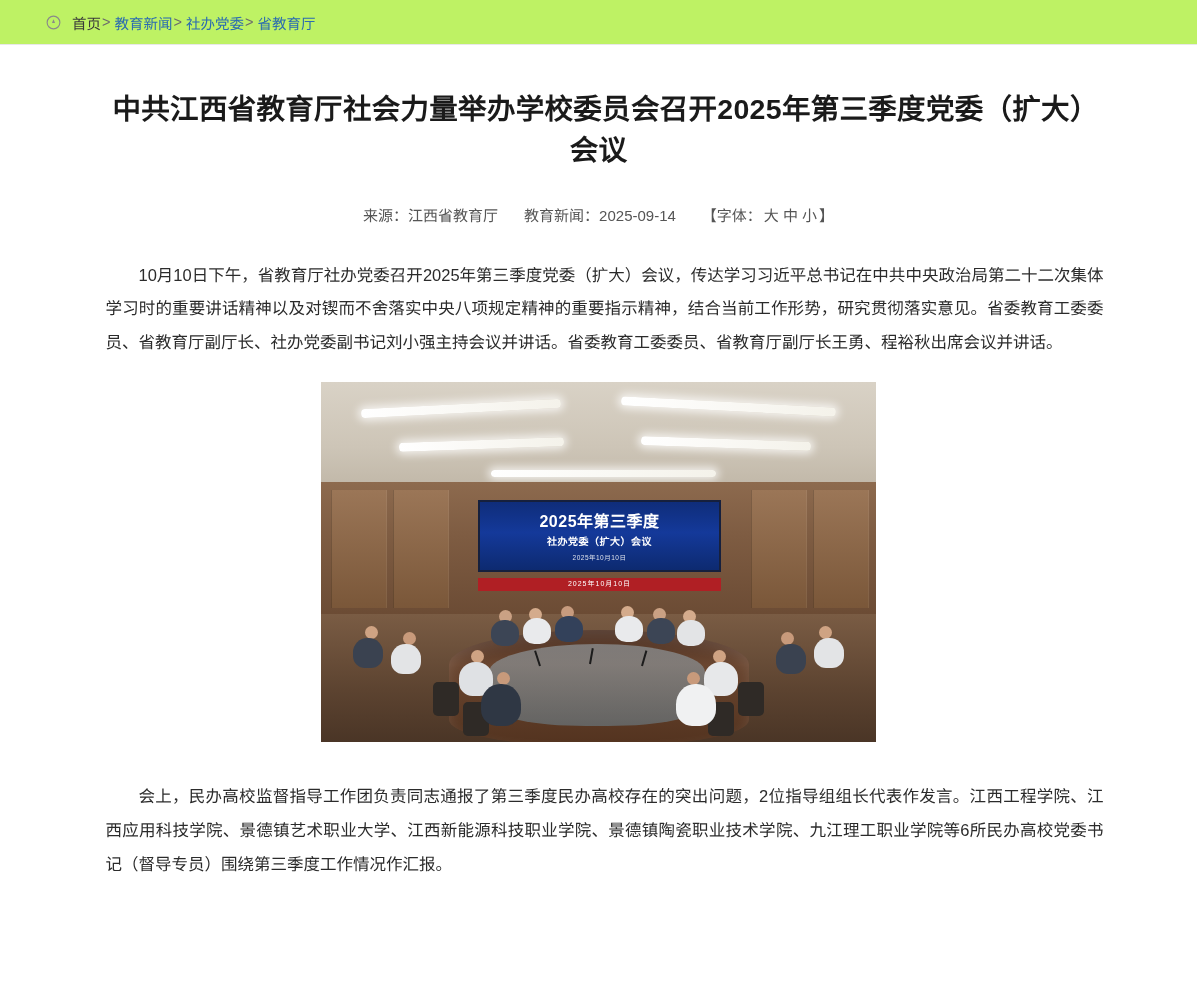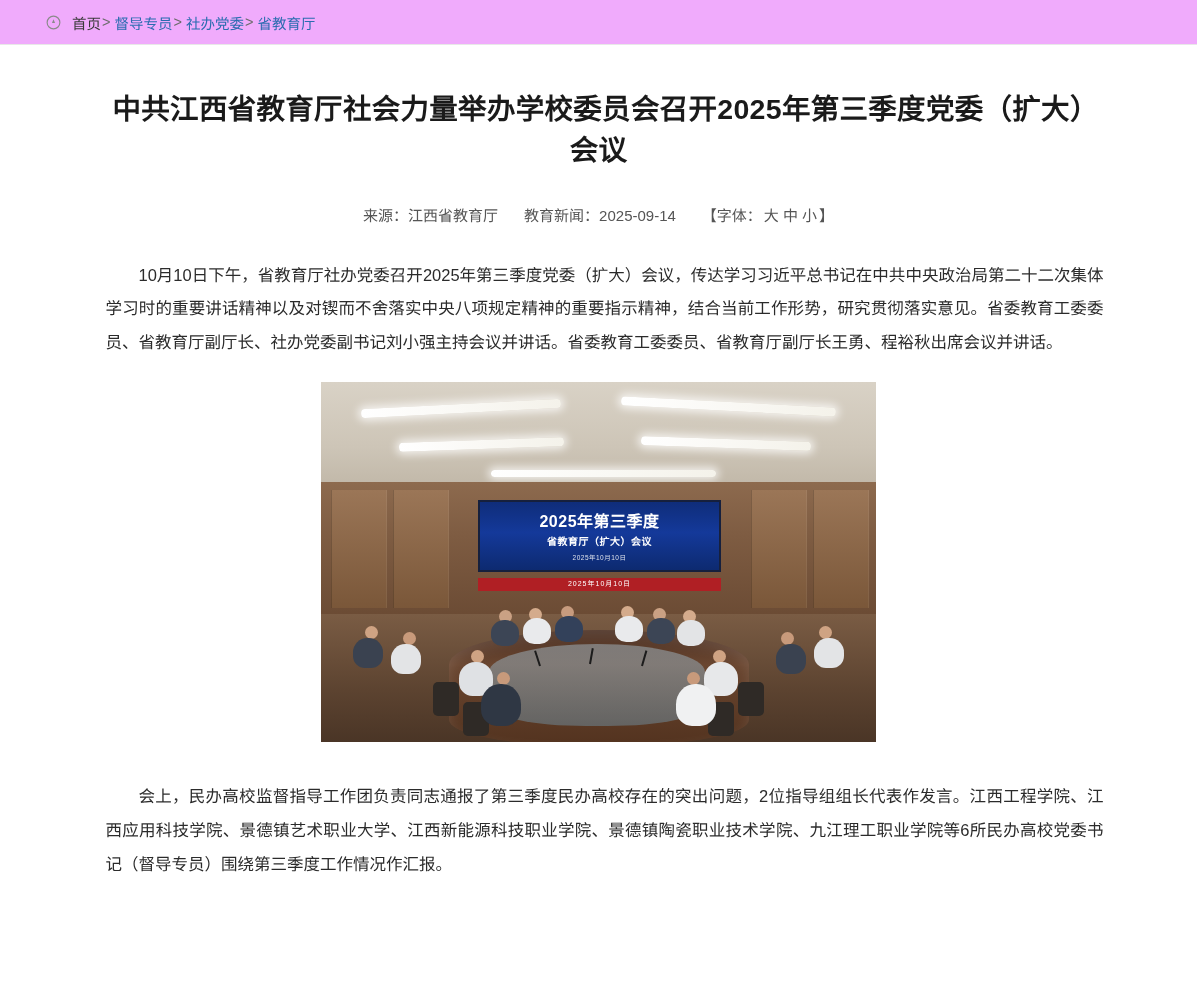--- a/index.html
+++ b/index.html
@@ -15,21 +15,21 @@
     color: #333;
   }
 
   
   .breadcrumb-bar {
     height: 45px;
     display: flex;
     align-items: center;
     padding: 0 0 0 44px;
     border-bottom: 1px solid #e8e8e8;
-    background: #f0abfc;
+    background: #bef264;
   }
   .loc-icon {
     width: 18px;
     height: 18px;
     margin-right: 10px;
     flex: 0 0 auto;
     color: #8a8a8a;
     display: inline-flex;
     align-items: center;
     justify-content: center;
@@ -200,21 +200,21 @@
   <div class="breadcrumb-bar">
     <span class="loc-icon">
       <svg width="17" height="17" viewBox="0 0 24 24" fill="none" stroke="currentColor" stroke-width="1.6">
         <circle cx="12" cy="12" r="9"></circle>
         <path d="M12 7.5 L14.2 12.6 L9.8 12.6 Z" fill="currentColor" stroke="none"></path>
       </svg>
     </span>
     <div class="crumbs">
       <span class="crumb">首页</span>
       <span class="sep">&gt;</span>
-      <span class="crumb link">督导专员</span>
+      <span class="crumb link">教育新闻</span>
       <span class="sep">&gt;</span>
       <span class="crumb link">社办党委</span>
       <span class="sep">&gt;</span>
       <span class="crumb link">省教育厅</span>
     </div>
   </div>
 
   <div class="article">
 
     <h1 class="article-title">中共江西省教育厅社会力量举办学校委员会召开2025年第三季度党委（扩大）会议</h1>
@@ -246,21 +246,21 @@
           </div>
           <div class="ph-wall">
             <div class="ph-wall-panel" style="left:10px"></div>
             <div class="ph-wall-panel" style="left:72px"></div>
             <div class="ph-wall-panel" style="left:430px"></div>
             <div class="ph-wall-panel" style="left:492px"></div>
           </div>
 
           <div class="ph-screen">
             <div class="l1">2025年第三季度</div>
-            <div class="l2">省教育厅（扩大）会议</div>
+            <div class="l2">社办党委（扩大）会议</div>
             <div class="l3">2025年10月10日</div>
           </div>
           <div class="ph-banner">2025年10月10日</div>
 
           <div class="ph-sidepanel" style="left:6px"></div>
           <div class="ph-sidepanel" style="right:6px"></div>
 
           <div class="ph-floor"></div>
           <div class="ph-table"></div>
           <div class="ph-table-inner"></div>

